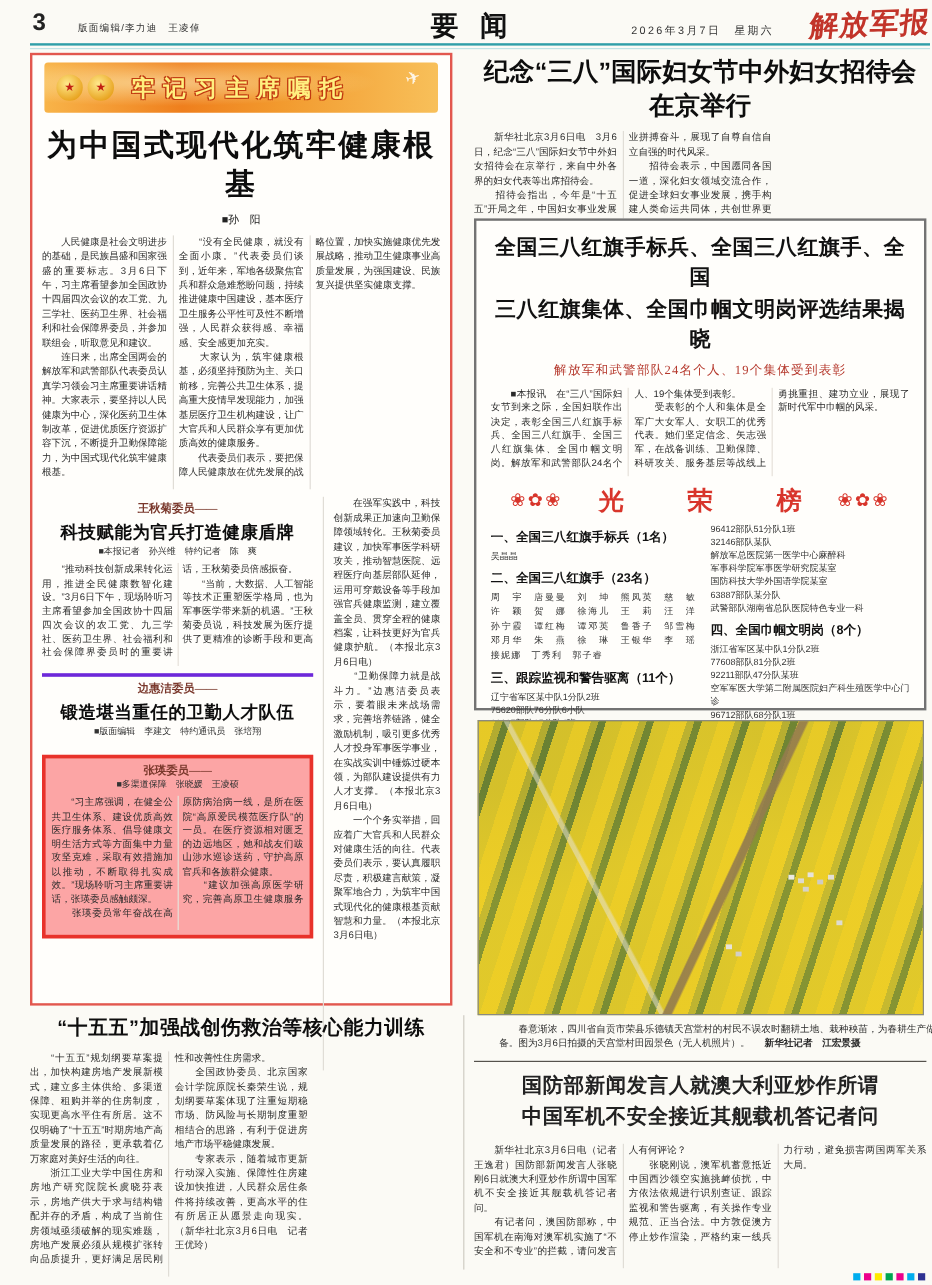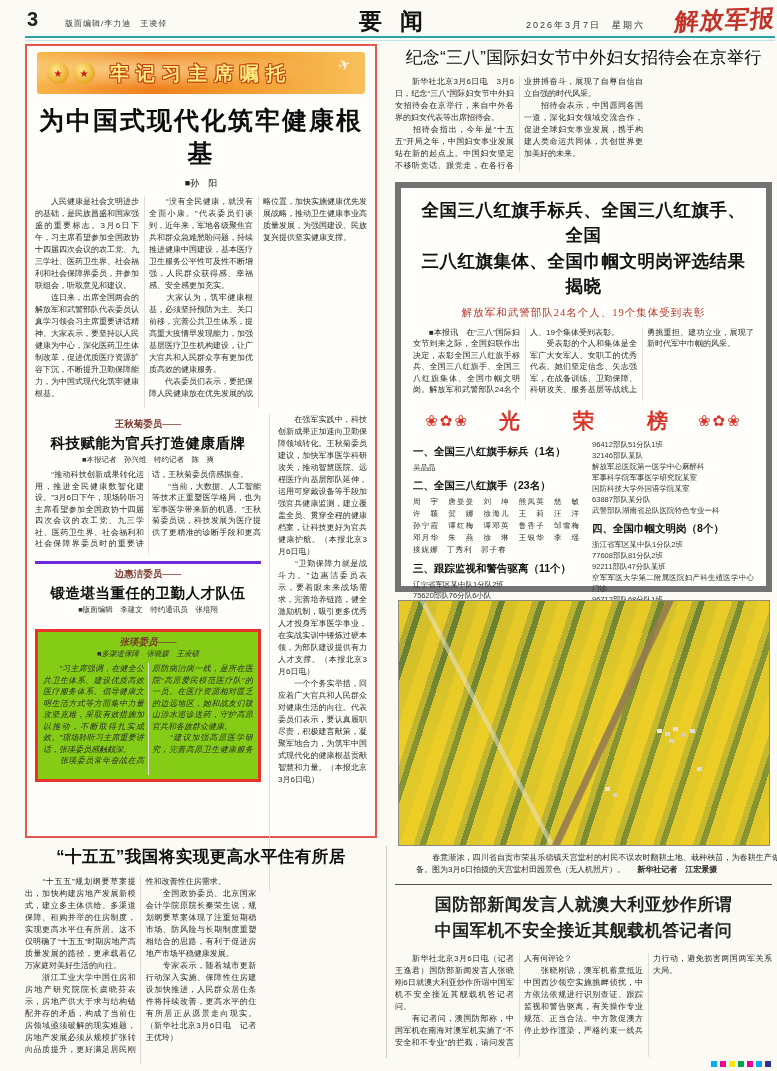--- a/index.html
+++ b/index.html
@@ -29,34 +29,34 @@
   .lower-row{display:flex;margin-top:6px;height:478px;}
   .sub-stack{width:226px;}
   .side-col{flex:1;margin-left:8px;padding-left:8px;border-left:1px solid #e0ddd6;font-size:8px;line-height:12px;text-align:justify;white-space:pre-line;overflow:hidden;color:#2a2a2a;}
   .subart{padding:4px 0 6px;}
   .subart + .subart{border-top:3px solid #6d28d9;}
   .member-line{text-align:center;font-family:"Liberation Serif","DejaVu Serif",serif;font-size:9.5px;color:#7a382c;font-weight:bold;}
   .sub-headline{text-align:center;font-size:14.5px;font-weight:bold;color:#0d0d0d;margin:3px 0 2px;letter-spacing:.5px;}
   .sub-byline{text-align:center;font-size:7.5px;color:#333;margin-bottom:4px;}
   .sub-body{column-count:2;column-gap:8px;column-rule:1px solid #e6e2da;column-fill:auto;font-size:8px;line-height:11.5px;text-align:justify;white-space:pre-line;overflow:hidden;color:#2a2a2a;}
   .h1body{height:86px;} .h2body{height:108px;} .h3body{height:112px;}
-  .hl-red-box{border:3px solid #e8322a;padding:4px 5px;margin-top:4px;background:#84cc16;font-style:italic;}
+  .hl-red-box{border:3px solid #e8322a;padding:4px 5px;margin-top:4px;background:#fca5a5;}
 
   
   .bl-art{position:absolute;left:25px;top:846px;width:352px;}
   .bl-headline{text-align:center;font-size:16.5px;font-weight:bold;color:#0d0d0d;letter-spacing:.5px;}
   .bl-body{margin-top:8px;height:188px;column-count:3;column-gap:10px;column-rule:1px solid #e0ddd6;column-fill:auto;font-size:8px;line-height:12px;text-align:justify;white-space:pre-line;overflow:hidden;color:#2a2a2a;}
   .v-divider{position:absolute;left:386px;top:846px;width:1px;height:212px;background:#cfccc4;}
 
   
   .right-col{position:absolute;left:395px;top:46px;width:377px;}
-  .tr-headline{text-align:center;font-size:17px;font-weight:normal;color:#0d0d0d;letter-spacing:.2px;}
+  .tr-headline{text-align:center;font-size:21px;font-weight:bold;color:#0d0d0d;letter-spacing:.2px;}
   .tr-body{margin-top:7px;height:96px;column-count:3;column-gap:10px;column-rule:1px solid #e0ddd6;column-fill:auto;font-size:8px;line-height:12px;text-align:justify;white-space:pre-line;overflow:hidden;color:#2a2a2a;}
 
-  .awards-box{position:absolute;left:395px;top:182px;width:377px;height:410px;border:6px solid #737373;box-sizing:border-box;background:#fffefb;padding:10px 12px 8px;}
+  .awards-box{position:absolute;left:395px;top:182px;width:377px;height:410px;border:2px solid #737373;box-sizing:border-box;background:#fffefb;padding:10px 12px 8px;}
   .aw-headline{text-align:center;font-size:17.5px;font-weight:bold;line-height:1.45;color:#111;white-space:pre-line;letter-spacing:.5px;}
   .aw-subtitle{text-align:center;font-family:"Liberation Serif","DejaVu Serif",serif;font-size:10.5px;color:#b5382c;margin-top:6px;letter-spacing:1px;}
   .aw-body{margin-top:7px;height:74px;column-count:3;column-gap:10px;column-rule:1px solid #e6e2da;column-fill:auto;font-size:8px;line-height:11.5px;text-align:justify;white-space:pre-line;overflow:hidden;color:#2a2a2a;}
   .glory-banner{display:flex;align-items:center;justify-content:center;gap:14px;margin:6px 0 4px;}
   .glory-flower{color:#d8352b;font-size:15px;letter-spacing:2px;}
   .glory-title{font-size:21px;font-weight:bold;color:#d8352b;letter-spacing:16px;text-indent:16px;}
   .glory-lists{display:flex;gap:12px;height:176px;overflow:hidden;}
   .glory-colL{width:49%;} .glory-colR{flex:1;}
   .g-sec-h{font-size:10.5px;font-weight:bold;color:#111;margin:6px 0 3px;}
   .g-items{font-size:7.5px;line-height:11px;color:#333;white-space:pre-line;text-align:justify;}
@@ -143,21 +143,21 @@
         </div>
 
       </div>
       <div class="side-col">　　在强军实践中，科技创新成果正加速向卫勤保障领域转化。王秋菊委员建议，加快军事医学科研攻关，推动智慧医院、远程医疗向基层部队延伸，运用可穿戴设备等手段加强官兵健康监测，建立覆盖全员、贯穿全程的健康档案，让科技更好为官兵健康护航。（本报北京3月6日电）
 　　“卫勤保障力就是战斗力。”边惠洁委员表示，要着眼未来战场需求，完善培养链路，健全激励机制，吸引更多优秀人才投身军事医学事业，在实战实训中锤炼过硬本领，为部队建设提供有力人才支撑。（本报北京3月6日电）
 　　一个个务实举措，回应着广大官兵和人民群众对健康生活的向往。代表委员们表示，要认真履职尽责，积极建言献策，凝聚军地合力，为筑牢中国式现代化的健康根基贡献智慧和力量。（本报北京3月6日电）</div>
     </div>
   </div>
 
   <div class="bl-art">
-    <div class="bl-headline">“十五五”我国将实现更高水平住有所居</div>
+    <div class="bl-headline">“十五五”加强战创伤救治等核心能力训练</div>
     <div class="bl-body">　　“十五五”规划纲要草案提出，加快构建房地产发展新模式，建立多主体供给、多渠道保障、租购并举的住房制度，实现更高水平住有所居。这不仅明确了“十五五”时期房地产高质量发展的路径，更承载着亿万家庭对美好生活的向往。
 　　浙江工业大学中国住房和房地产研究院院长虞晓芬表示，房地产供大于求与结构错配并存的矛盾，构成了当前住房领域亟须破解的现实难题，房地产发展必须从规模扩张转向品质提升，更好满足居民刚性和改善性住房需求。
 　　全国政协委员、北京国家会计学院原院长秦荣生说，规划纲要草案体现了注重短期稳市场、防风险与长期制度重塑相结合的思路，有利于促进房地产市场平稳健康发展。
 　　专家表示，随着城市更新行动深入实施、保障性住房建设加快推进，人民群众居住条件将持续改善，更高水平的住有所居正从愿景走向现实。（新华社北京3月6日电　记者王优玲）</div>
   </div>
   <div class="v-divider"></div>
 
   <div class="right-col">
     <div class="tr-headline">纪念“三八”国际妇女节中外妇女招待会在京举行</div>
     <div class="tr-body">　　新华社北京3月6日电　3月6日，纪念“三八”国际妇女节中外妇女招待会在京举行，来自中外各界的妇女代表等出席招待会。

